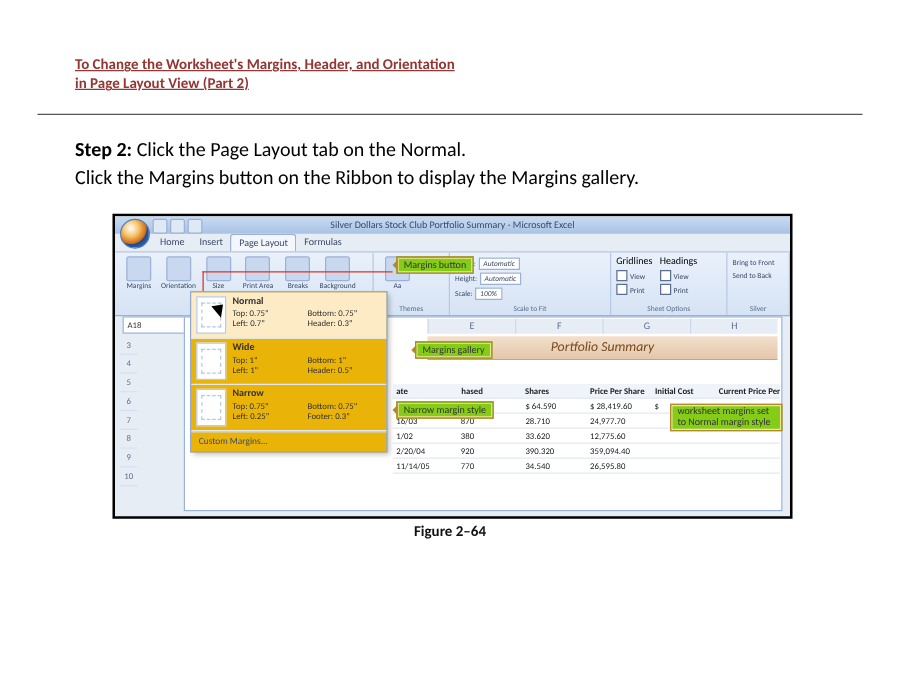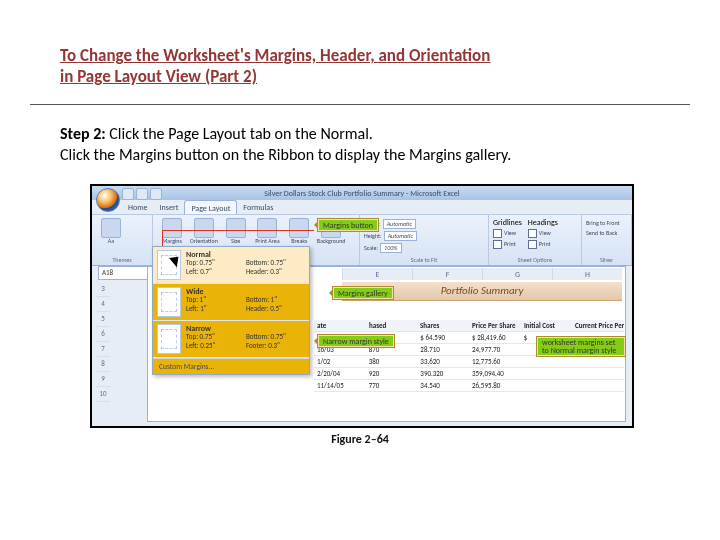--- a/index.html
+++ b/index.html
@@ -10,21 +10,21 @@
     font-family: Calibri, Arial, sans-serif;
     background: #fff;
     overflow: hidden;
   }
   .slide {
     padding: 45px 60px 20px 60px;
   }
   .title {
     color: #943634;
     font-weight: bold;
-    font-size: 17px;
+    font-size: 12px;
     text-decoration: underline;
     line-height: 1.25;
     margin-bottom: 16px;
   }
   hr.rule {
     border: none;
     border-top: 1px solid #555;
     margin: 6px -30px 18px -30px;
   }
   .body {
@@ -186,32 +186,32 @@
         </div>
 
       <div class="tabs">
         <div class="tab">Home</div>
         <div class="tab">Insert</div>
         <div class="tab active">Page Layout</div>
         <div class="tab">Formulas</div>
       </div>
 
       <div class="ribbon">
-        <div class="grp grp-themes">
-          <div class="bigbtn"><div class="ic"></div><div class="tx">Aa</div></div>
-          <div class="lbl">Themes</div>
-        </div>
         <div class="grp grp-setup">
           <div class="bigbtn"><div class="ic"></div><div class="tx">Margins</div></div>
           <div class="bigbtn"><div class="ic"></div><div class="tx">Orientation</div></div>
           <div class="bigbtn"><div class="ic"></div><div class="tx">Size</div></div>
           <div class="bigbtn"><div class="ic"></div><div class="tx">Print Area</div></div>
           <div class="bigbtn"><div class="ic"></div><div class="tx">Breaks</div></div>
           <div class="bigbtn"><div class="ic"></div><div class="tx">Background</div></div>
           <div class="lbl">Page Setup</div>
+        </div>
+        <div class="grp grp-themes">
+          <div class="bigbtn"><div class="ic"></div><div class="tx">Aa</div></div>
+          <div class="lbl">Themes</div>
         </div>
         <div class="grp grp-fit">
           <div class="inpline">
               <span class="nm">Width:</span>
               <span class="val">Automatic</span>
             </div>
           <div class="inpline">
               <span class="nm">Height:</span>
               <span class="val">Automatic</span>
             </div>

